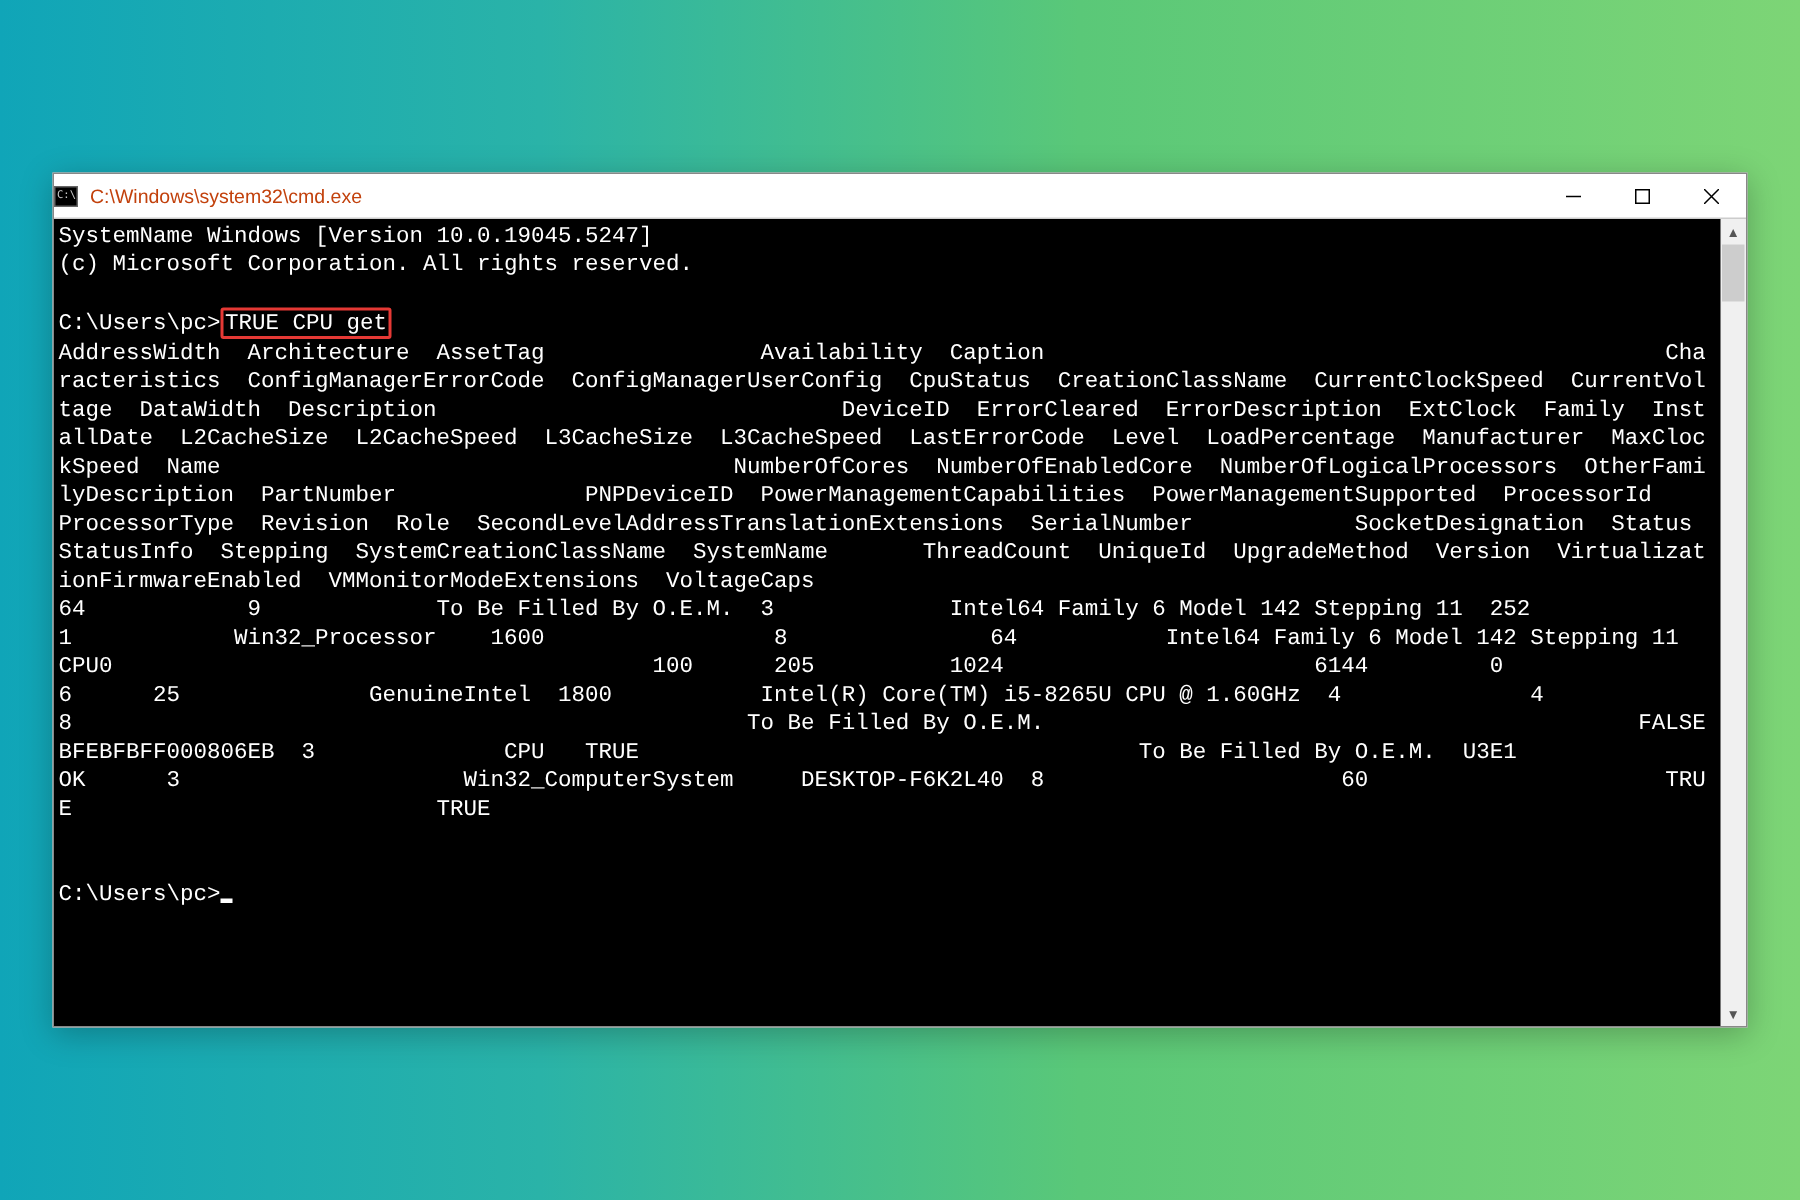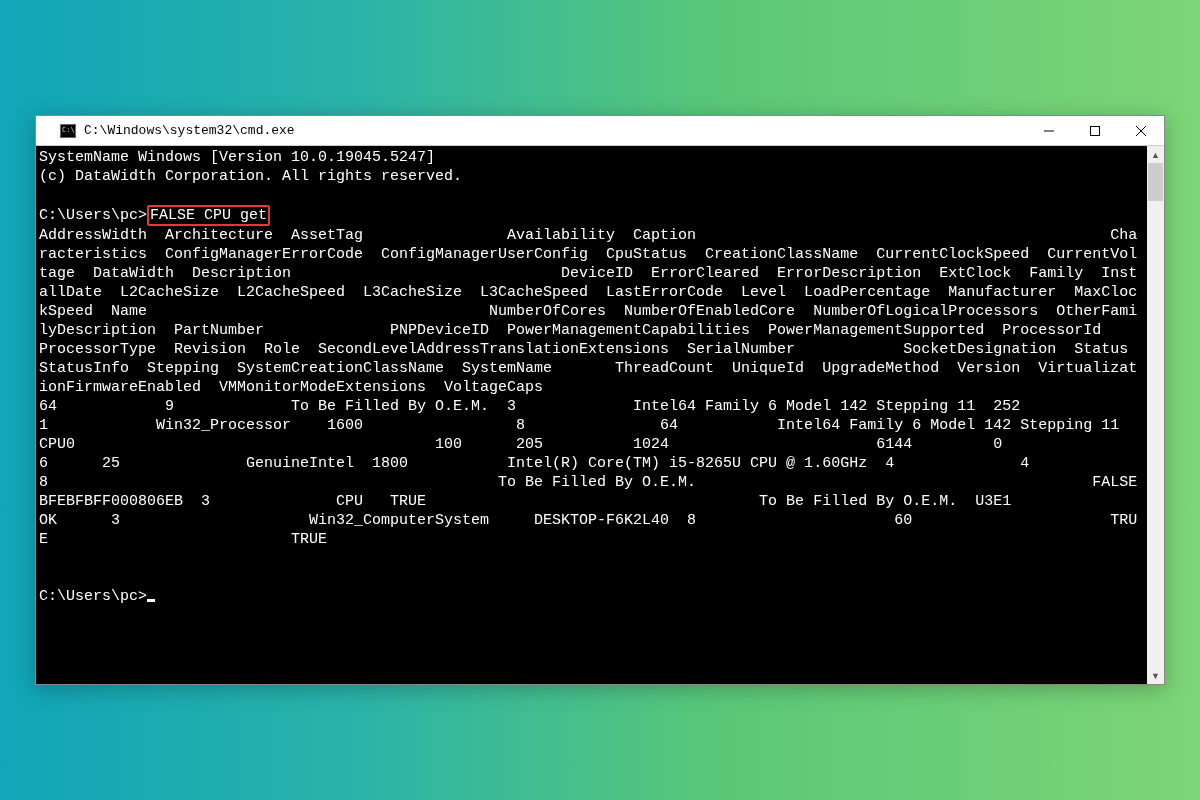--- a/index.html
+++ b/index.html
@@ -21,24 +21,23 @@
       display: flex;
       flex-direction: column;
       box-shadow: 0 4px 20px rgba(0,0,0,0.25);
     }
     .titlebar {
       height: 30px;
       background: #fff;
       border-bottom: 1px solid #ccc;
       display: flex;
       align-items: center;
-      padding-left: 24px;
-      color: #000000;
+      padding-left: 0;
+      color: #c2410c;
       font-size: 13px;
-      font-family: Liberation Mono, monospace;
     }
     .cmd-icon {
       width: 16px;
       height: 14px;
       background: #000;
       margin-right: 8px;
       position: relative;
       border: 1px solid #666;
     }
     .cmd-icon::before {
@@ -142,23 +141,23 @@
       <div class="win-btn close">
         <svg width="10" height="10" viewBox="0 0 10 10">
             <path d="M0 0 L10 10 M10 0 L0 10" stroke="#000" stroke-width="1"></path>
           </svg>
       </div>
     </div>
   </div>
 
   <div class="terminal-wrap">
     <div class="terminal"><span>SystemName Windows [Version 10.0.19045.5247]</span>
-<span>(c) DataWidth Corporation. All rights reserved.</span>
+<span>(c) Microsoft Corporation. All rights reserved.</span>
 
-<span>C:\Users\pc&gt;</span><span class="hl">FALSE CPU get</span>
+<span>C:\Users\pc&gt;</span><span class="hl">TRUE CPU get</span>
 <span>AddressWidth  Architecture  AssetTag                Availability  Caption                                              Characteristics  ConfigManagerErrorCode  ConfigManagerUserConfig  CpuStatus  CreationClassName  CurrentClockSpeed  CurrentVoltage  DataWidth  Description                              DeviceID  ErrorCleared  ErrorDescription  ExtClock  Family  InstallDate  L2CacheSize  L2CacheSpeed  L3CacheSize  L3CacheSpeed  LastErrorCode  Level  LoadPercentage  Manufacturer  MaxClockSpeed  Name                                      NumberOfCores  NumberOfEnabledCore  NumberOfLogicalProcessors  OtherFamilyDescription  PartNumber              PNPDeviceID  PowerManagementCapabilities  PowerManagementSupported  ProcessorId       ProcessorType  Revision  Role  SecondLevelAddressTranslationExtensions  SerialNumber            SocketDesignation  Status  StatusInfo  Stepping  SystemCreationClassName  SystemName       ThreadCount  UniqueId  UpgradeMethod  Version  VirtualizationFirmwareEnabled  VMMonitorModeExtensions  VoltageCaps</span>
 <span>64            9             To Be Filled By O.E.M.  3             Intel64 Family 6 Model 142 Stepping 11  252                                                               1            Win32_Processor    1600                 8               64           Intel64 Family 6 Model 142 Stepping 11  CPU0                                        100      205          1024                       6144         0                            6      25              GenuineIntel  1800           Intel(R) Core(TM) i5-8265U CPU @ 1.60GHz  4              4                    8                                                  To Be Filled By O.E.M.                                            FALSE                     BFEBFBFF000806EB  3              CPU   TRUE                                     To Be Filled By O.E.M.  U3E1               OK      3                     Win32_ComputerSystem     DESKTOP-F6K2L40  8                      60                      TRUE                           TRUE                     </span>
 
 
 <span>C:\Users\pc&gt;</span><span class="cursor"></span>
 </div>
     <div class="scrollbar">
       <div class="scroll-arrow up">▲</div>
       <div class="scroll-thumb"></div>
       <div class="scroll-arrow down">▼</div>

